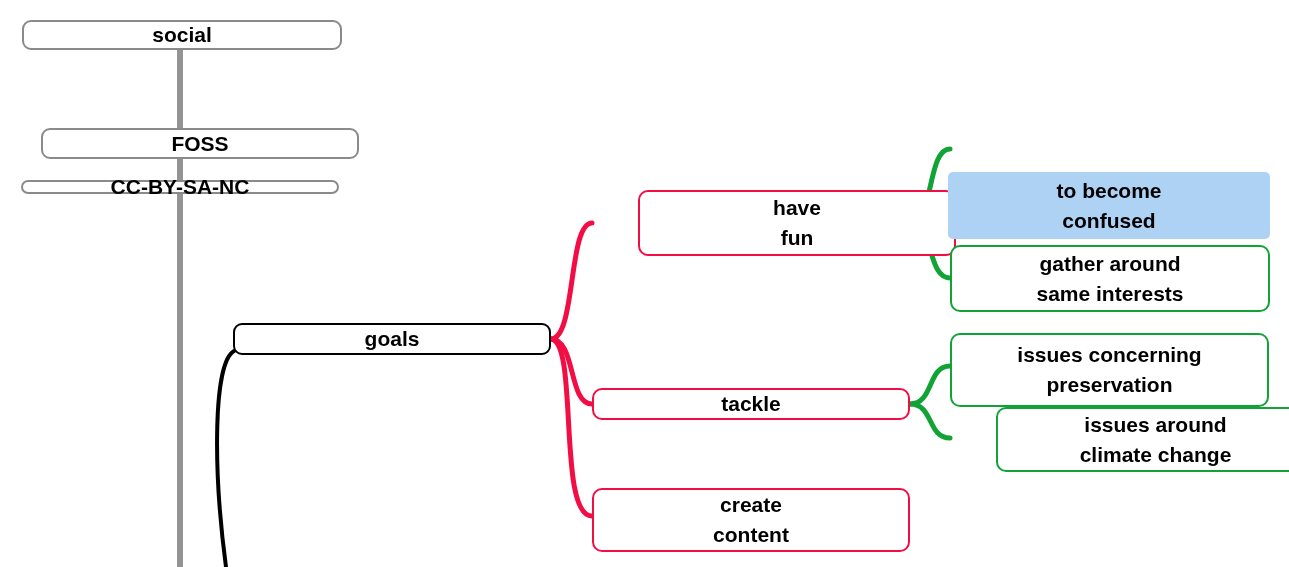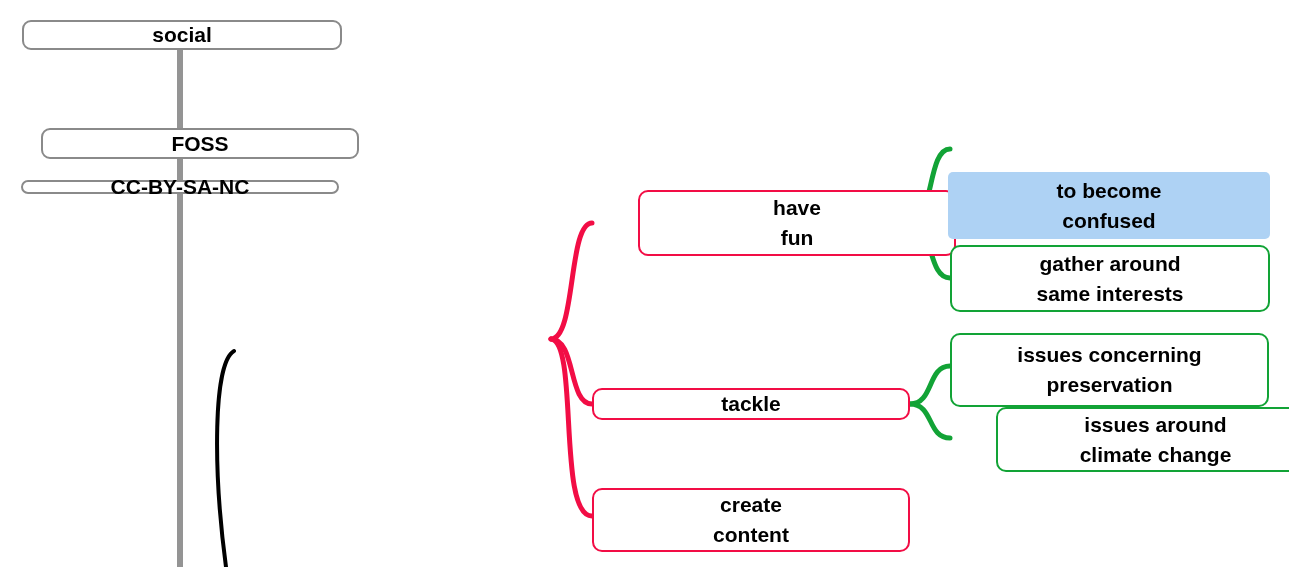--- a/index.html
+++ b/index.html
@@ -71,20 +71,21 @@
     <path class="edge edge-green" d="M910 404 C934 404 927 438 950 438"></path>
   </svg>
 
   <div class="node gray-node" style="left:22px; top:20px; width:320px; height:30px;">social</div>
 
 
   <div class="node gray-node" style="left:22px; top:128px; width:318px; height:31px;margin-left:19px;">FOSS</div>
 
   <div class="node gray-node" style="left:21px; top:180px; width:318px; height:14px;">CC-BY-SA-NC</div>
 
+  <div class="node black-node" style="left:233px; top:323px; width:318px; height:32px;">goals</div>
 
   <div class="node red-node" style="left:592px; top:190px; width:318px; height:66px;margin-left:46px;">have
 fun</div>
 
   <div class="node red-node" style="left:592px; top:388px; width:318px; height:32px;">tackle</div>
 
   <div class="node red-node" style="left:592px; top:488px; width:318px; height:64px;">create
 content</div>
 
 

